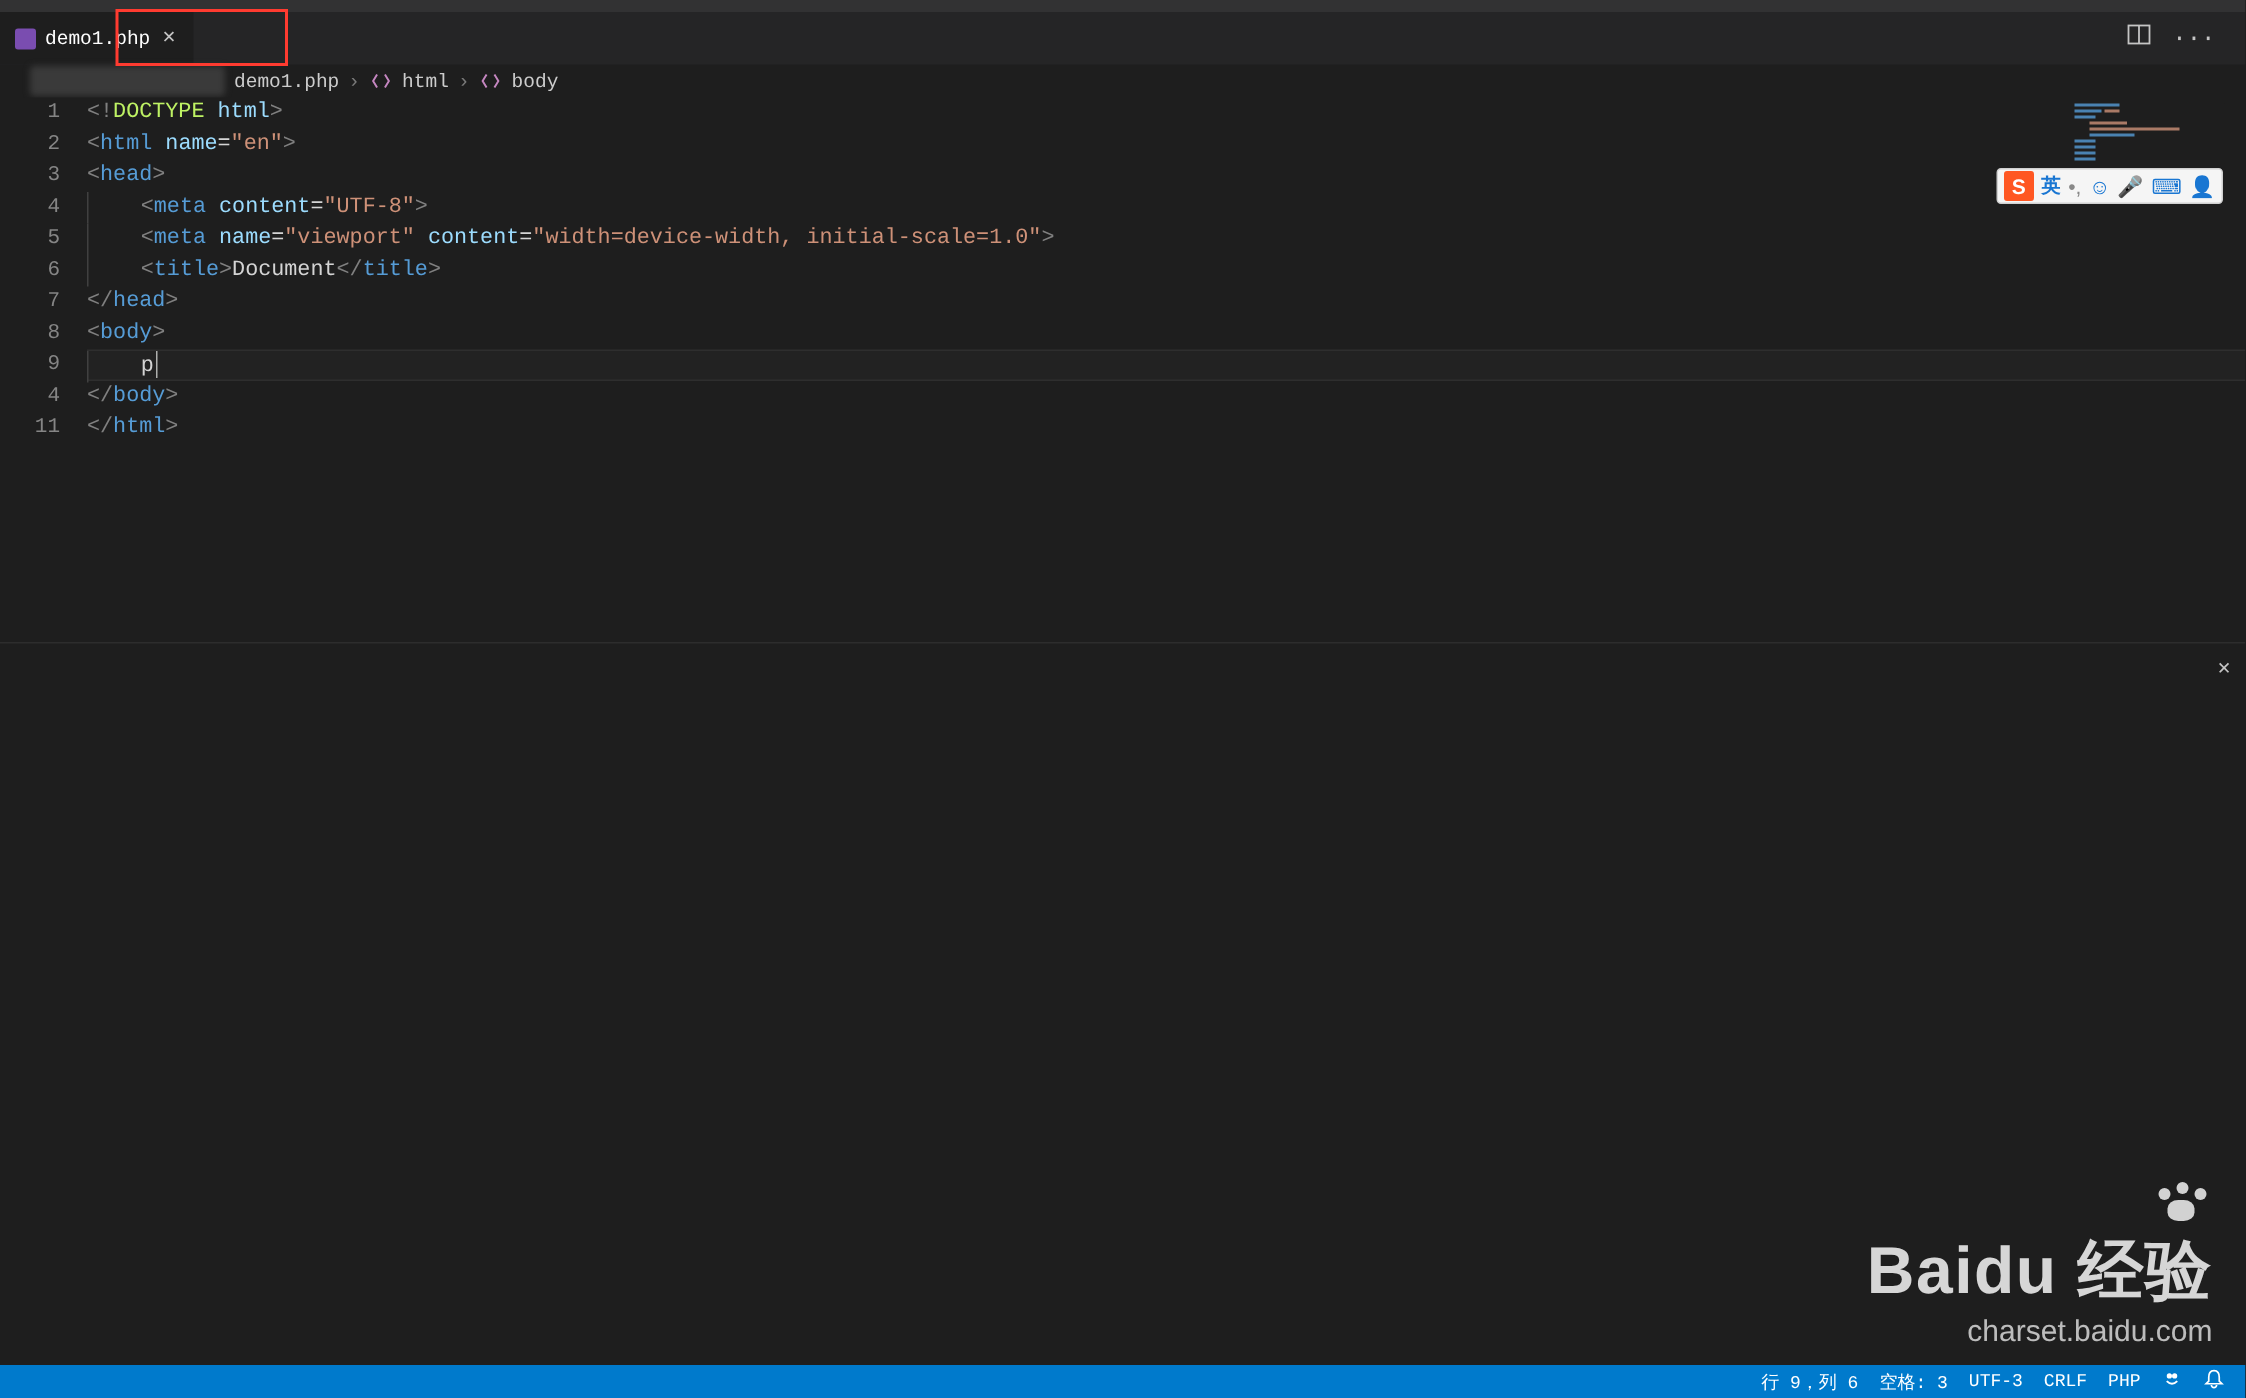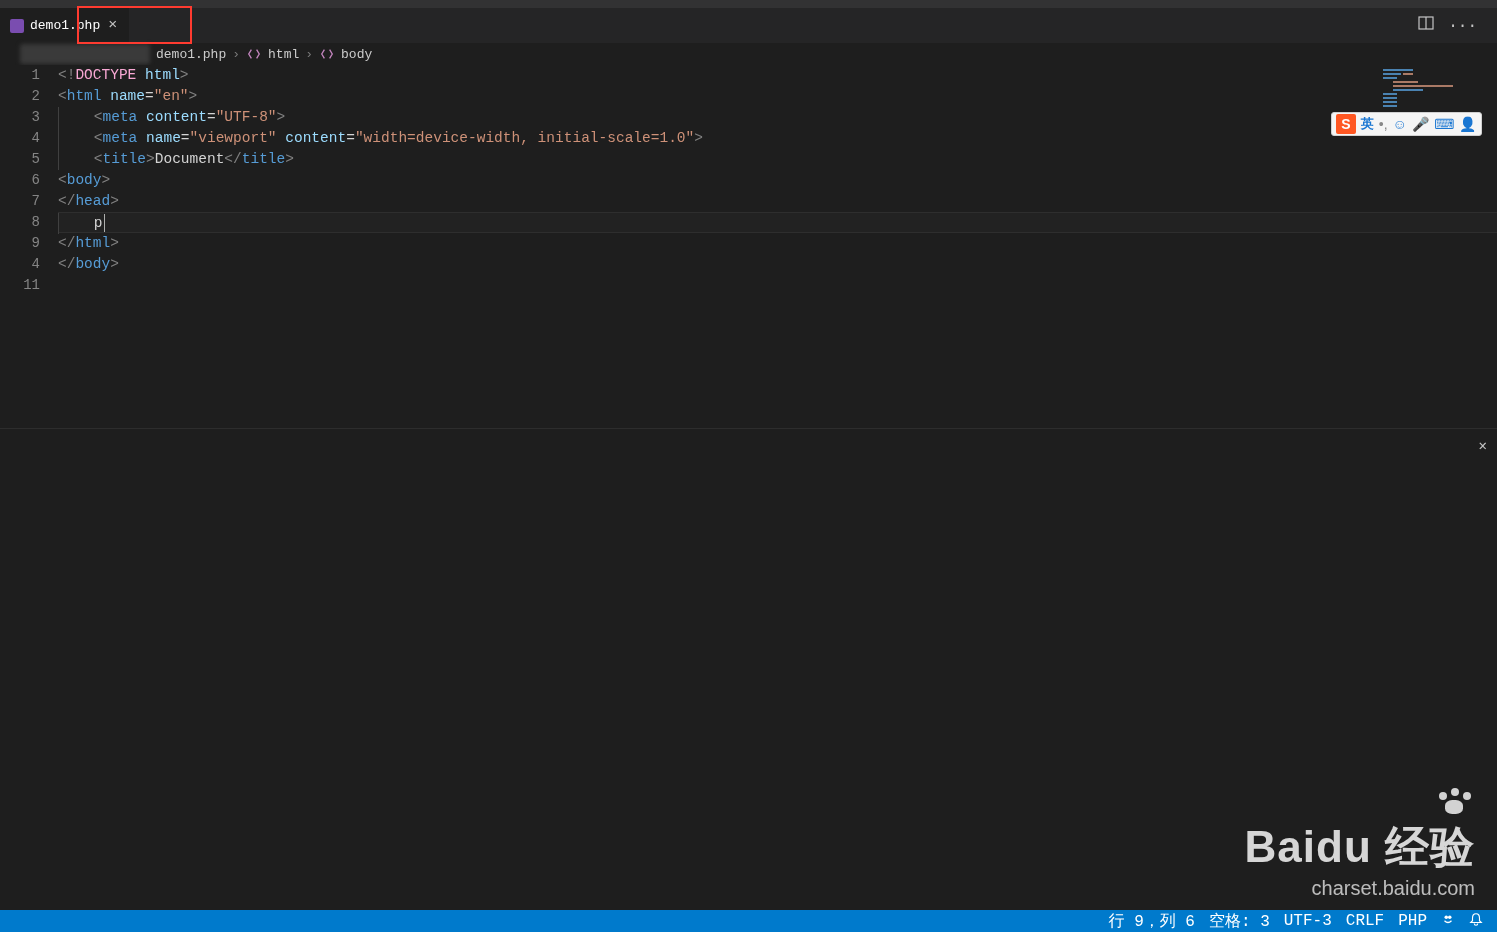--- a/index.html
+++ b/index.html
@@ -125,21 +125,21 @@
       border: 1px solid #2e2e2e;
       border-left: none;
       border-right: none;
     }
     .indent-guide {
       border-left: 1px solid #404040;
       display: inline-block;
       height: 21px;
       vertical-align: top;
     }
-    .tok-doctype { color: #f9a8d4; }
+    .tok-doctype { color: #bef264; }
     .tok-tag { color: #569cd6; }
     .tok-bracket { color: #808080; }
     .tok-attr { color: #9cdcfe; }
     .tok-string { color: #ce9178; }
     .tok-text { color: #d4d4d4; }
     .cursor-caret {
       display: inline-block;
       width: 1px;
       height: 18px;
       background: #aeafad;
@@ -186,21 +186,21 @@
     .statusbar {
       position: absolute;
       bottom: 0;
       left: 0;
       right: 0;
       height: 22px;
       background: #007acc;
       display: flex;
       align-items: center;
       color: #ffffff;
-      font-size: 16px;
+      font-size: 12px;
     }
     .statusbar .left { display: flex; gap: 10px; padding-left: 8px; }
     .statusbar .right { margin-left: auto; display: flex; gap: 14px; padding-right: 14px; align-items: center;}
     .status-item { cursor: pointer; }
     .watermark {
       position: absolute;
       right: 22px;
       bottom: 32px;
       text-align: right;
       color: rgba(255,255,255,0.75);
@@ -317,28 +317,29 @@
     <div class="ln">6</div>
     <div class="ln">7</div>
     <div class="ln">8</div>
     <div class="ln">9</div>
     <div class="ln">4</div>
     <div class="ln">11</div>
   </div>
   <div class="code">
     <div class="code-line"><span class="tok-bracket">&lt;!</span><span class="tok-doctype">DOCTYPE</span> <span class="tok-attr">html</span><span class="tok-bracket">&gt;</span></div>
     <div class="code-line"><span class="tok-bracket">&lt;</span><span class="tok-tag">html</span><span class="tok-attr"> name</span><span class="tok-text">=</span><span class="tok-string">"en"</span><span class="tok-bracket">&gt;</span></div>
+    <div class="code-line"><span class="tok-bracket">&lt;</span><span class="tok-tag">head</span><span class="tok-bracket">&gt;</span></div>
     <div class="code-line"><span class="indent-guide"></span>    <span class="tok-bracket">&lt;</span><span class="tok-tag">meta</span><span class="tok-attr"> content</span><span class="tok-text">=</span><span class="tok-string">"UTF-8"</span><span class="tok-bracket">&gt;</span></div>
     <div class="code-line"><span class="indent-guide"></span>    <span class="tok-bracket">&lt;</span><span class="tok-tag">meta</span><span class="tok-attr"> name</span><span class="tok-text">=</span><span class="tok-string">"viewport"</span><span class="tok-attr"> content</span><span class="tok-text">=</span><span class="tok-string">"width=device-width, initial-scale=1.0"</span><span class="tok-bracket">&gt;</span></div>
     <div class="code-line"><span class="indent-guide"></span>    <span class="tok-bracket">&lt;</span><span class="tok-tag">title</span><span class="tok-bracket">&gt;</span><span class="tok-text">Document</span><span class="tok-bracket">&lt;/</span><span class="tok-tag">title</span><span class="tok-bracket">&gt;</span></div>
+    <div class="code-line"><span class="tok-bracket">&lt;/</span><span class="tok-tag">head</span><span class="tok-bracket">&gt;</span></div>
     <div class="code-line"><span class="tok-bracket">&lt;</span><span class="tok-tag">body</span><span class="tok-bracket">&gt;</span></div>
-    <div class="code-line"><span class="tok-bracket">&lt;/</span><span class="tok-tag">head</span><span class="tok-bracket">&gt;</span></div>
     <div class="code-line current"><span class="indent-guide"></span>    <span class="tok-text">p</span><span class="cursor-caret"></span></div>
+    <div class="code-line"><span class="tok-bracket">&lt;/</span><span class="tok-tag">body</span><span class="tok-bracket">&gt;</span></div>
     <div class="code-line"><span class="tok-bracket">&lt;/</span><span class="tok-tag">html</span><span class="tok-bracket">&gt;</span></div>
-    <div class="code-line"><span class="tok-bracket">&lt;/</span><span class="tok-tag">body</span><span class="tok-bracket">&gt;</span></div>
   </div>
   <div class="minimap">
     <div class="minimap-line">
         <span class="mm-seg" style="width:30px;background:#569cd6"></span>
       </div>
     <div class="minimap-line">
         <span class="mm-seg" style="width:18px;background:#569cd6"></span>
         <span class="mm-seg" style="width:10px;background:#ce9178"></span>
       </div>
     <div class="minimap-line">

